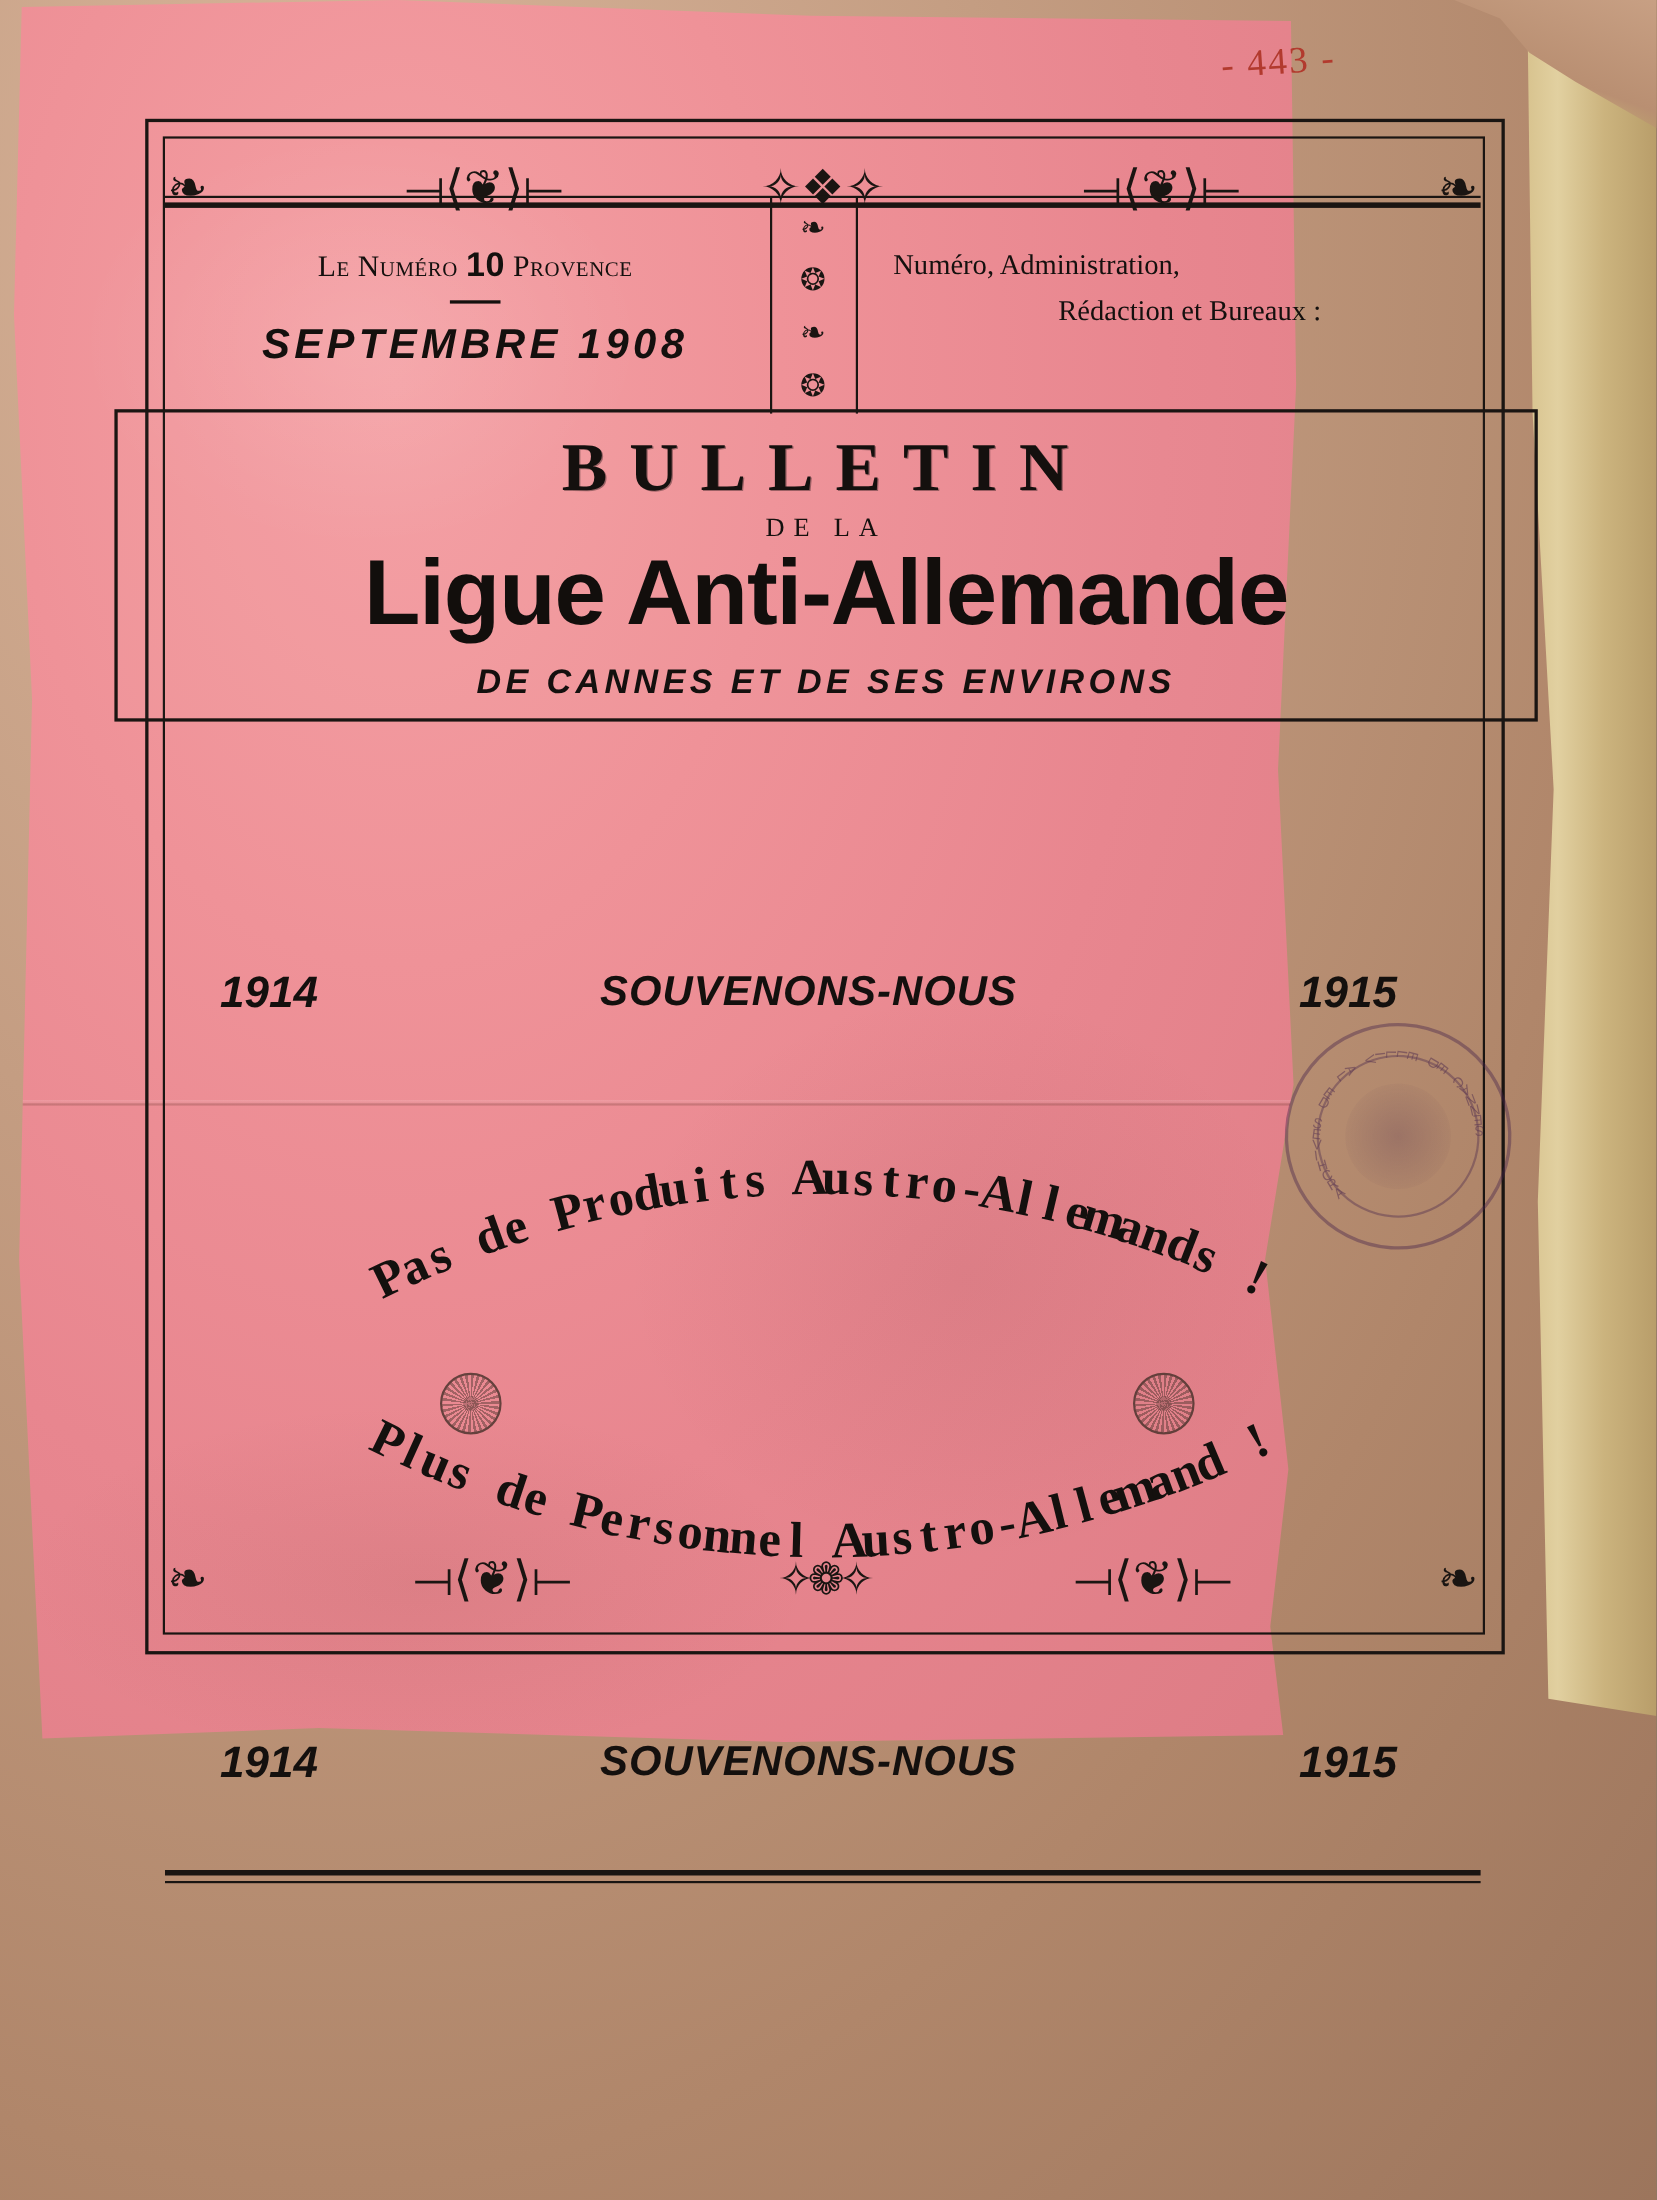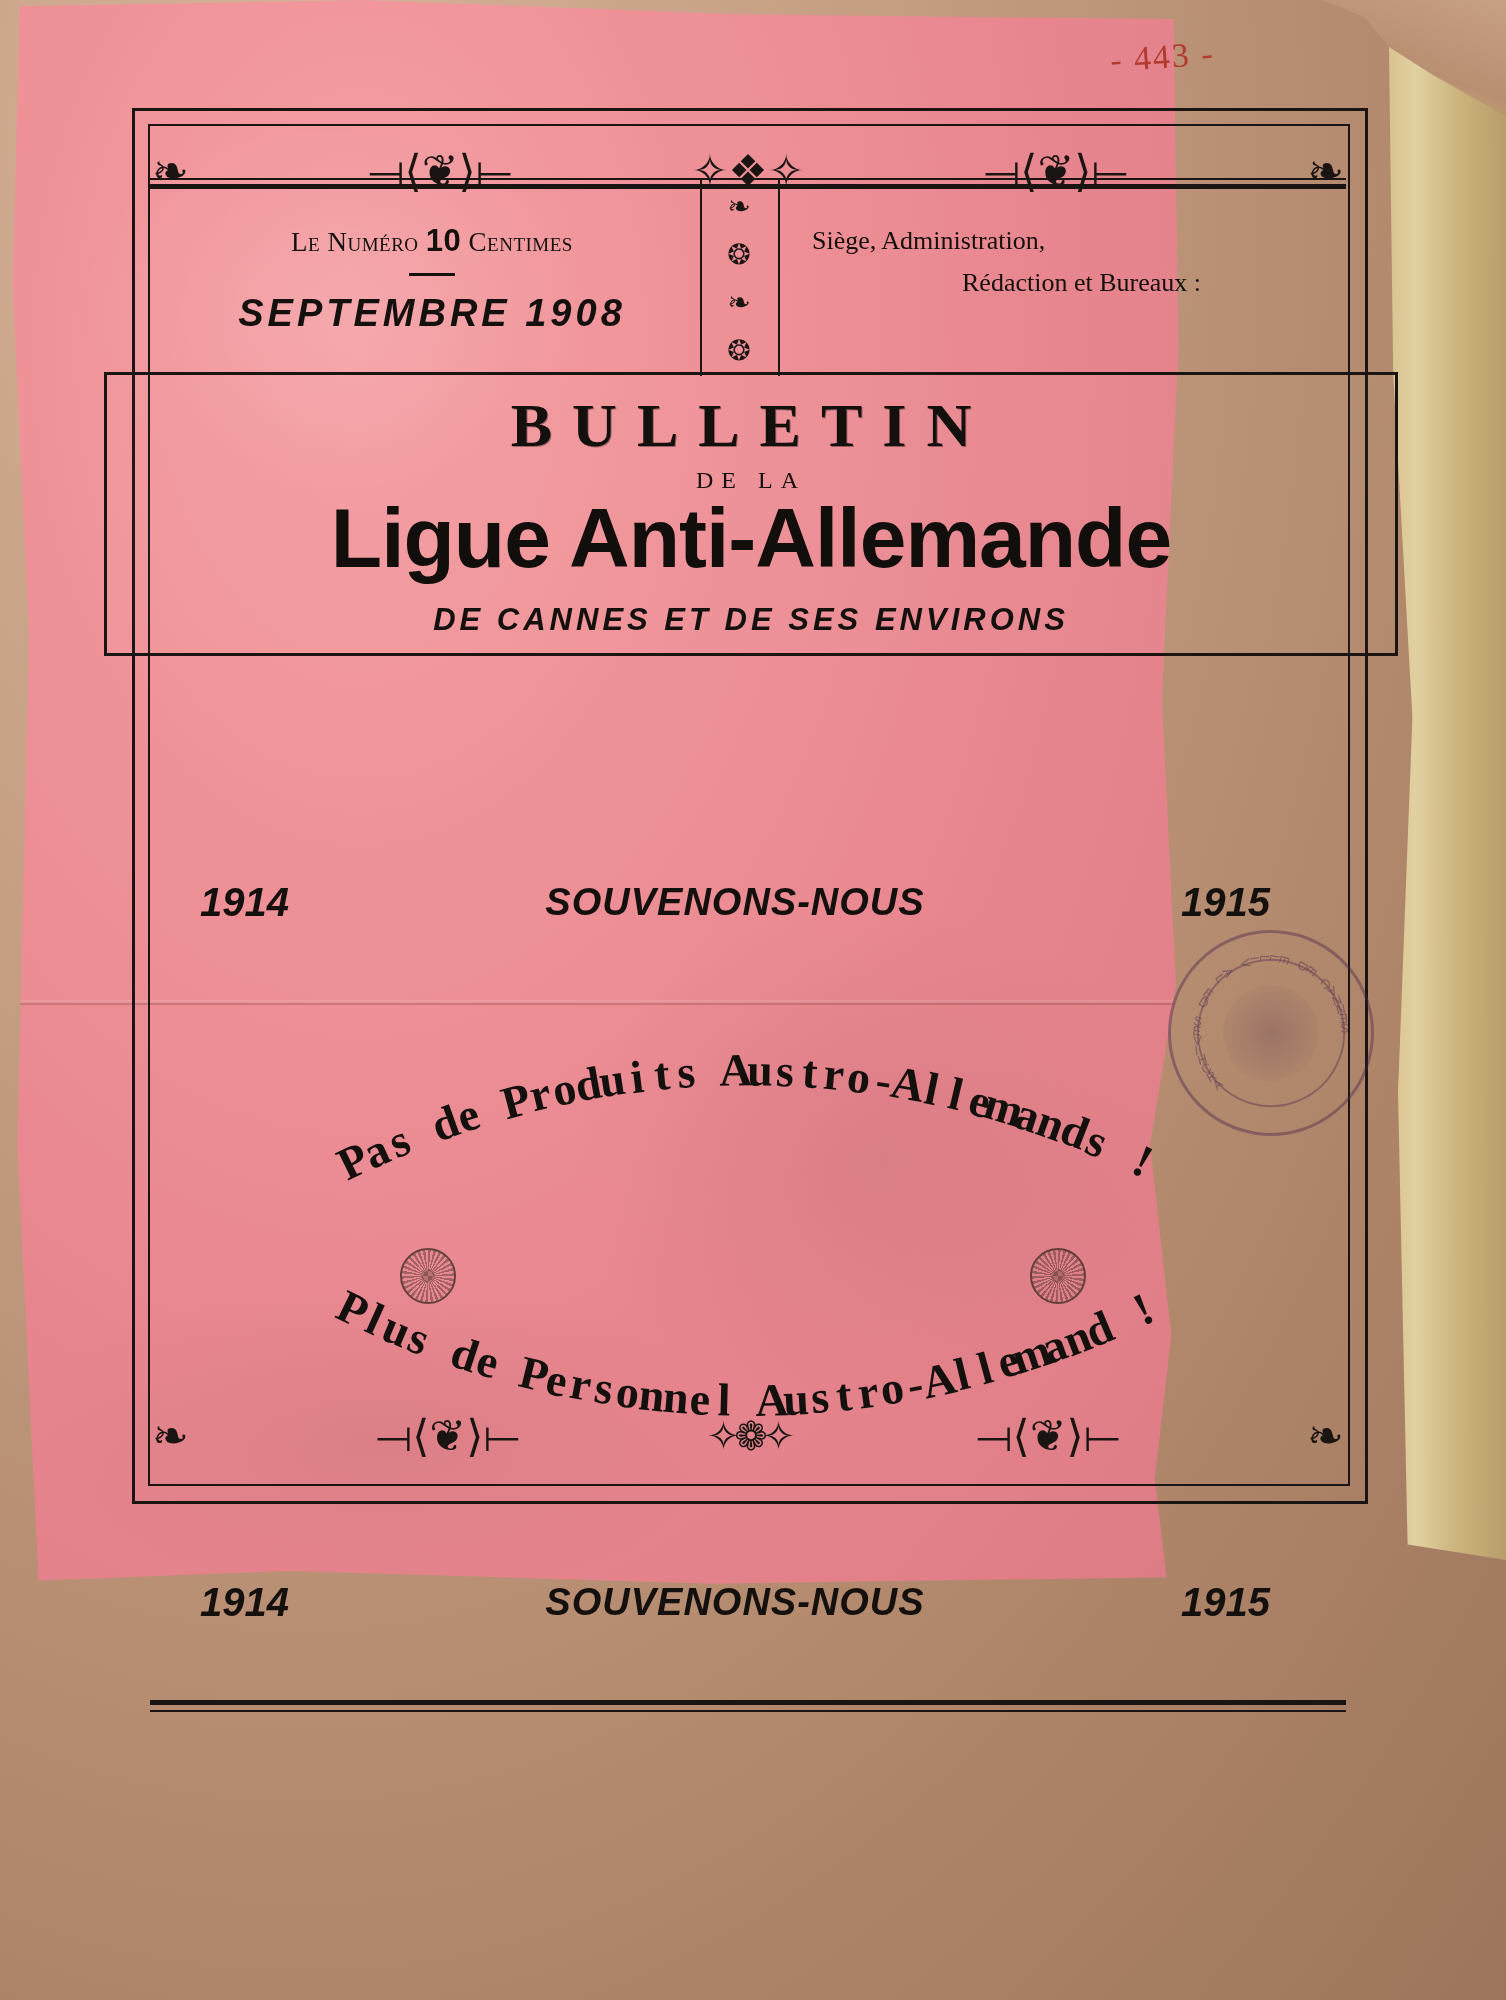--- a/index.html
+++ b/index.html
@@ -180,28 +180,28 @@
     <span>❂</span>
     <span>❧</span>
     <span>❂</span>
   </div>
 
   <div class="top-area">
     <div class="cell-left">
       <div class="price">
         <span class="caps">Le Numéro</span>
         <b>10</b>
-        <span class="caps">Centimes</span>
+        <span class="caps">Provence</span>
       </div>
       <div class="rule-sm"></div>
       <div class="month">SEPTEMBRE 1908</div>
     </div>
     <div class="cell-div"></div>
     <div class="cell-right">
-      <div class="addr1">Siège, Administration,</div>
+      <div class="addr1">Numéro, Administration,</div>
       <div class="addr2">Rédaction et Bureaux :</div>
     </div>
   </div>
 
   <div class="title-box">
     <div class="t-bulletin">BULLETIN</div>
     <div class="t-dela">DE LA</div>
     <div class="t-ligue">Ligue Anti-Allemande</div>
     <div class="t-sub">DE CANNES ET DE SES ENVIRONS</div>
   </div>

